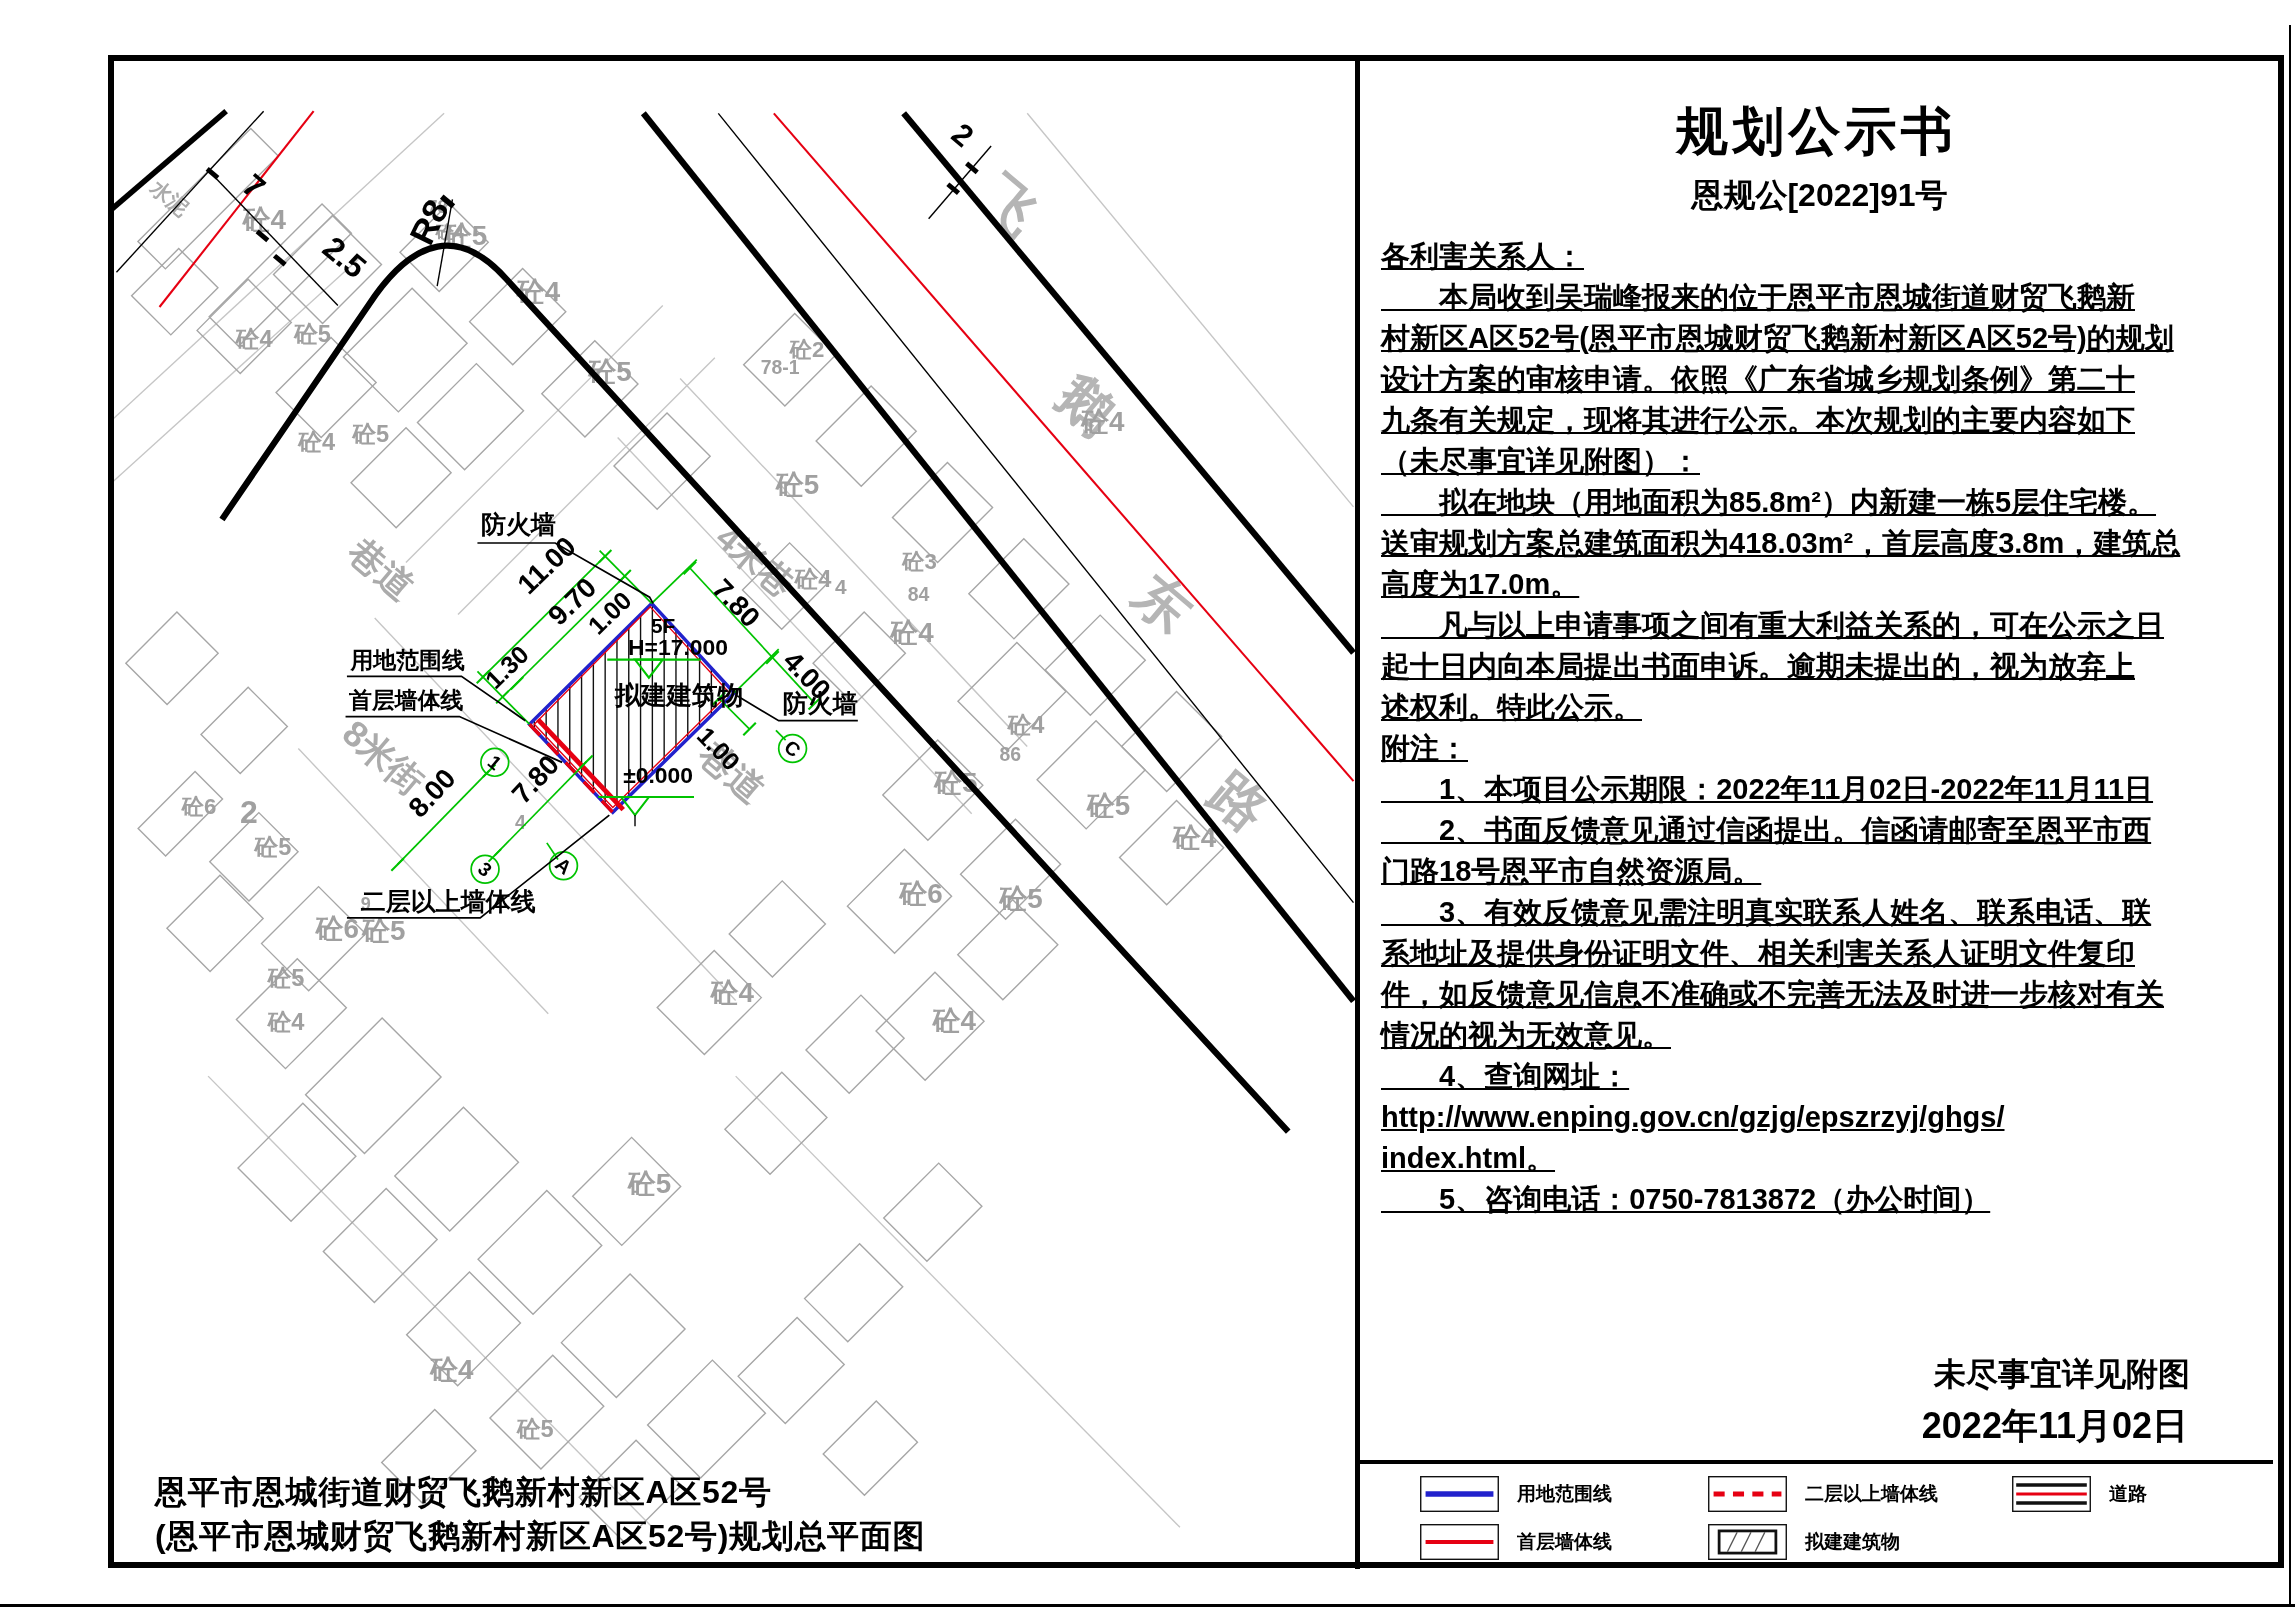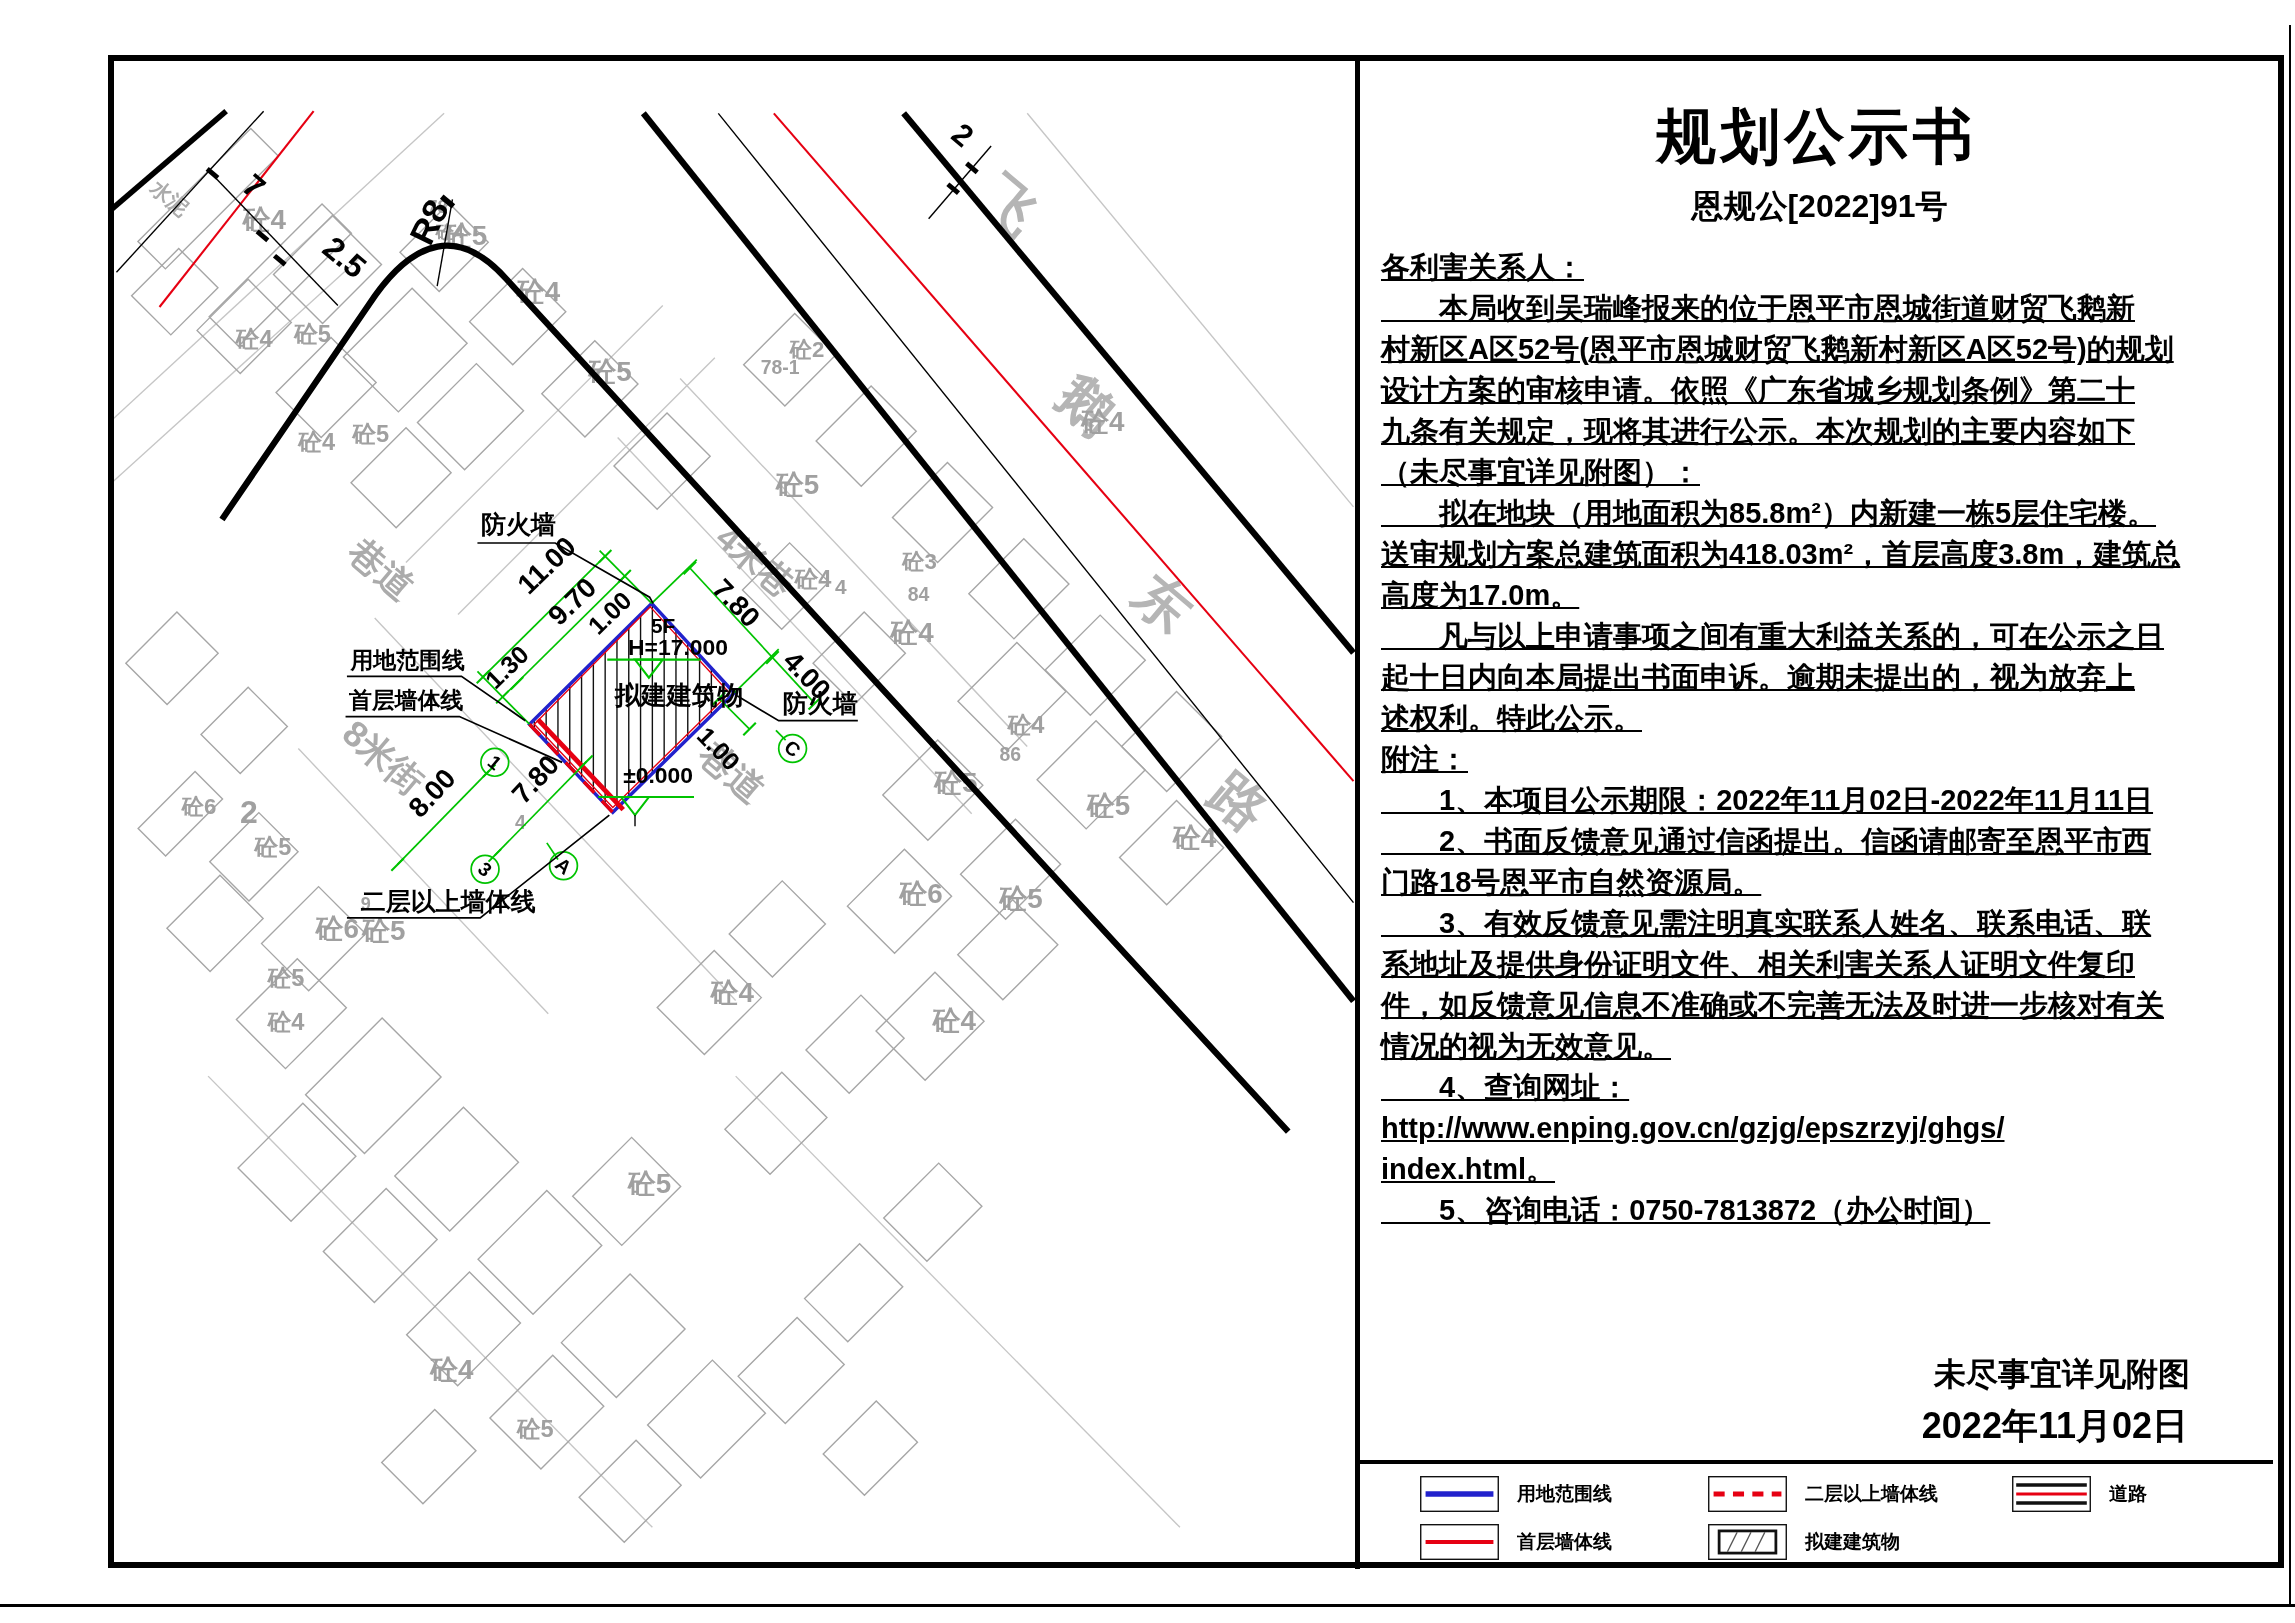--- a/index.html
+++ b/index.html
@@ -7,21 +7,21 @@
          font-family:"Liberation Sans","DejaVu Sans",sans-serif;color:#000;}
   .frame{position:absolute;left:108px;top:55px;width:2164px;height:1501px;border:6.2px solid #000;}
   .divider{position:absolute;left:1355px;top:55px;width:4.9px;height:1514px;background:#000;}
   .legend-topline{position:absolute;left:1360px;top:1460px;width:913px;height:3.5px;background:#000;}
   .outer-bottom{position:absolute;left:0px;top:1604px;width:2295px;height:2.8px;background:#000;}
   .outer-right{position:absolute;left:2289px;top:25px;width:2.1px;height:1582px;background:#000;}
   #plan-svg{position:absolute;left:108px;top:55px;width:1247px;height:1514px;}
   .caption{position:absolute;left:155px;top:1470px;width:1111px;line-height:44px;
            font-size:32px;font-weight:700;letter-spacing:0.7px;}
   .rpanel{position:absolute;left:1360px;top:61px;width:913px;height:1399px;overflow:hidden;}
-  .r-title{margin-top:36px;text-align:center;font-size:60px;font-weight:800;letter-spacing:4.2px;}
+  .r-title{margin-top:36px;text-align:center;font-size:52px;font-weight:800;letter-spacing:4.2px;}
   .r-docno{margin-top:7px;text-align:center;font-size:32px;font-weight:700;padding-left:6px;}
   .r-body{margin:18px 18px 0 21px;font-size:29px;font-weight:600;line-height:41px;
           white-space:pre-line;letter-spacing:0px;text-decoration:underline;}
   .r-sign{position:absolute;right:83px;top:1292px;font-size:32px;font-weight:700;}
   .r-date{position:absolute;right:85px;top:1341px;font-size:36px;font-weight:700;}
   .legend{position:absolute;left:1360px;top:1463px;width:913px;height:106px;}
   .li{position:absolute;display:flex;align-items:center;}
   .li svg{background:#fff;}
   .li .lab{margin-left:18px;font-size:19px;font-weight:700;}
 </style>
@@ -300,20 +300,24 @@
     <g>
       <text x="503" y="1020" font-size="33" font-weight="700">首层墙体线</text>
       <polyline points="498,1032 662,1032 810,1098" fill="none" stroke="#000" stroke-width="2.5"></polyline>
     </g>
     <g>
       <text x="520" y="1310" font-size="36" font-weight="700">二层以上墙体线</text>
       <polyline points="500,1322 692,1322 878,1174" fill="none" stroke="#000" stroke-width="2.5"></polyline>
     </g>
   </svg>
 
+  <div class="caption">
+    <div>恩平市恩城街道财贸飞鹅新村新区A区52号</div>
+    <div>(恩平市恩城财贸飞鹅新村新区A区52号)规划总平面图</div>
+  </div>
 
   <div class="rpanel">
     <div class="r-title">规划公示书</div>
     <div class="r-docno">恩规公[2022]91号</div>
     <div class="r-body">各利害关系人：
 　　本局收到吴瑞峰报来的位于恩平市恩城街道财贸飞鹅新
 村新区A区52号(恩平市恩城财贸飞鹅新村新区A区52号)的规划
 设计方案的审核申请。依照《广东省城乡规划条例》第二十
 九条有关规定，现将其进行公示。本次规划的主要内容如下
 （未尽事宜详见附图）：

